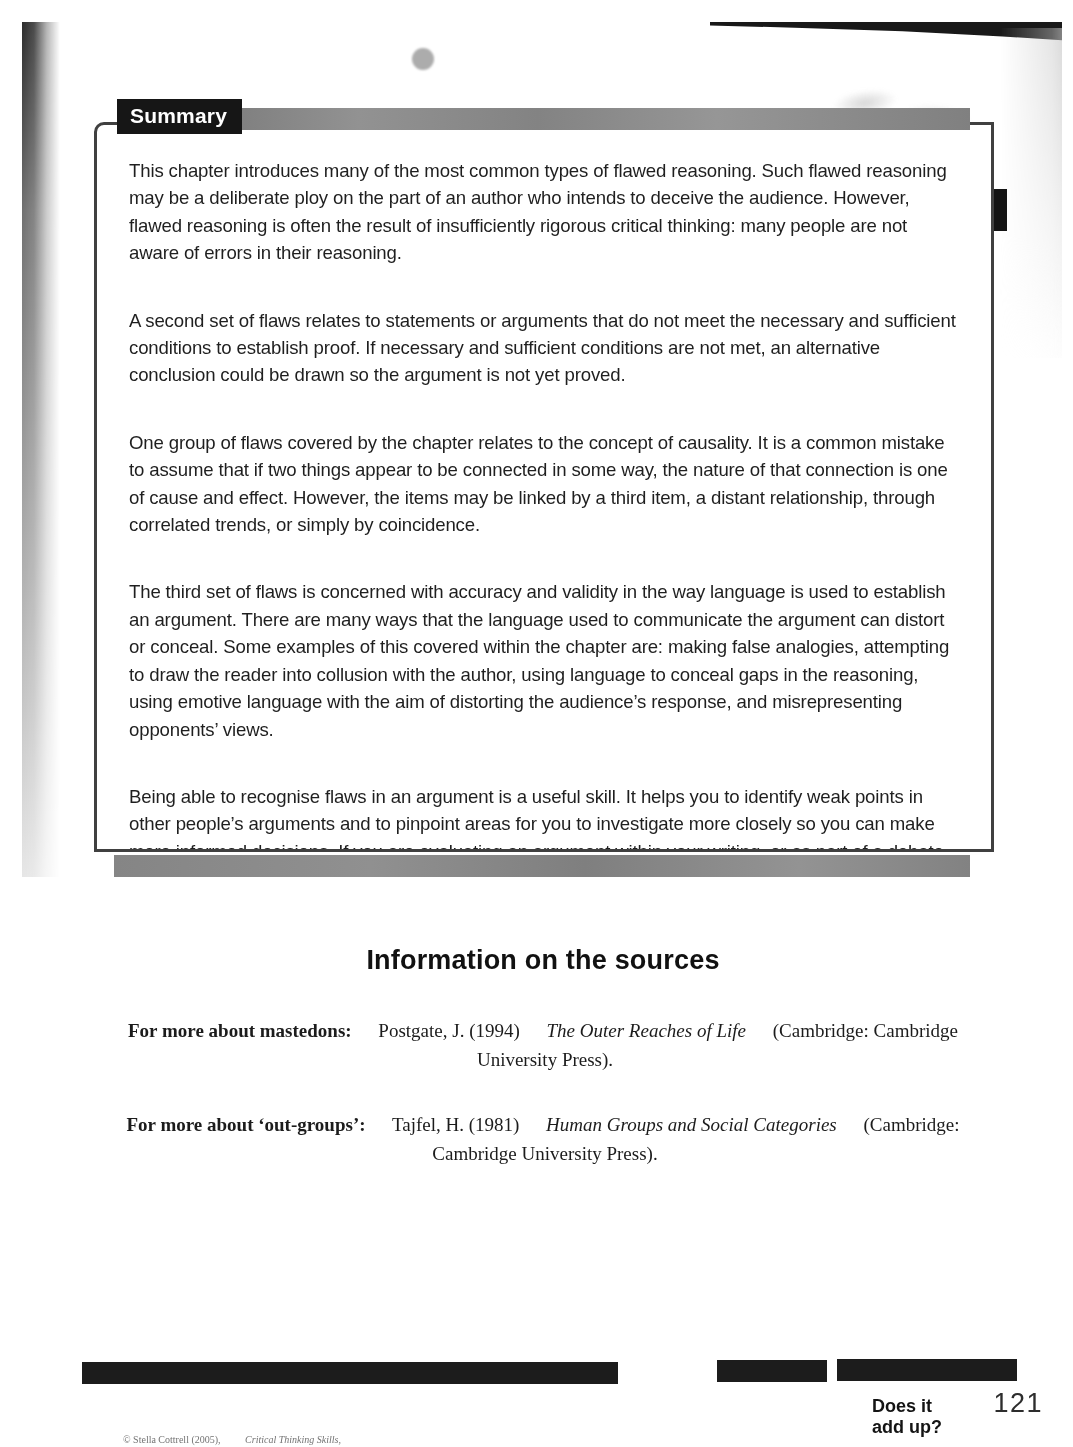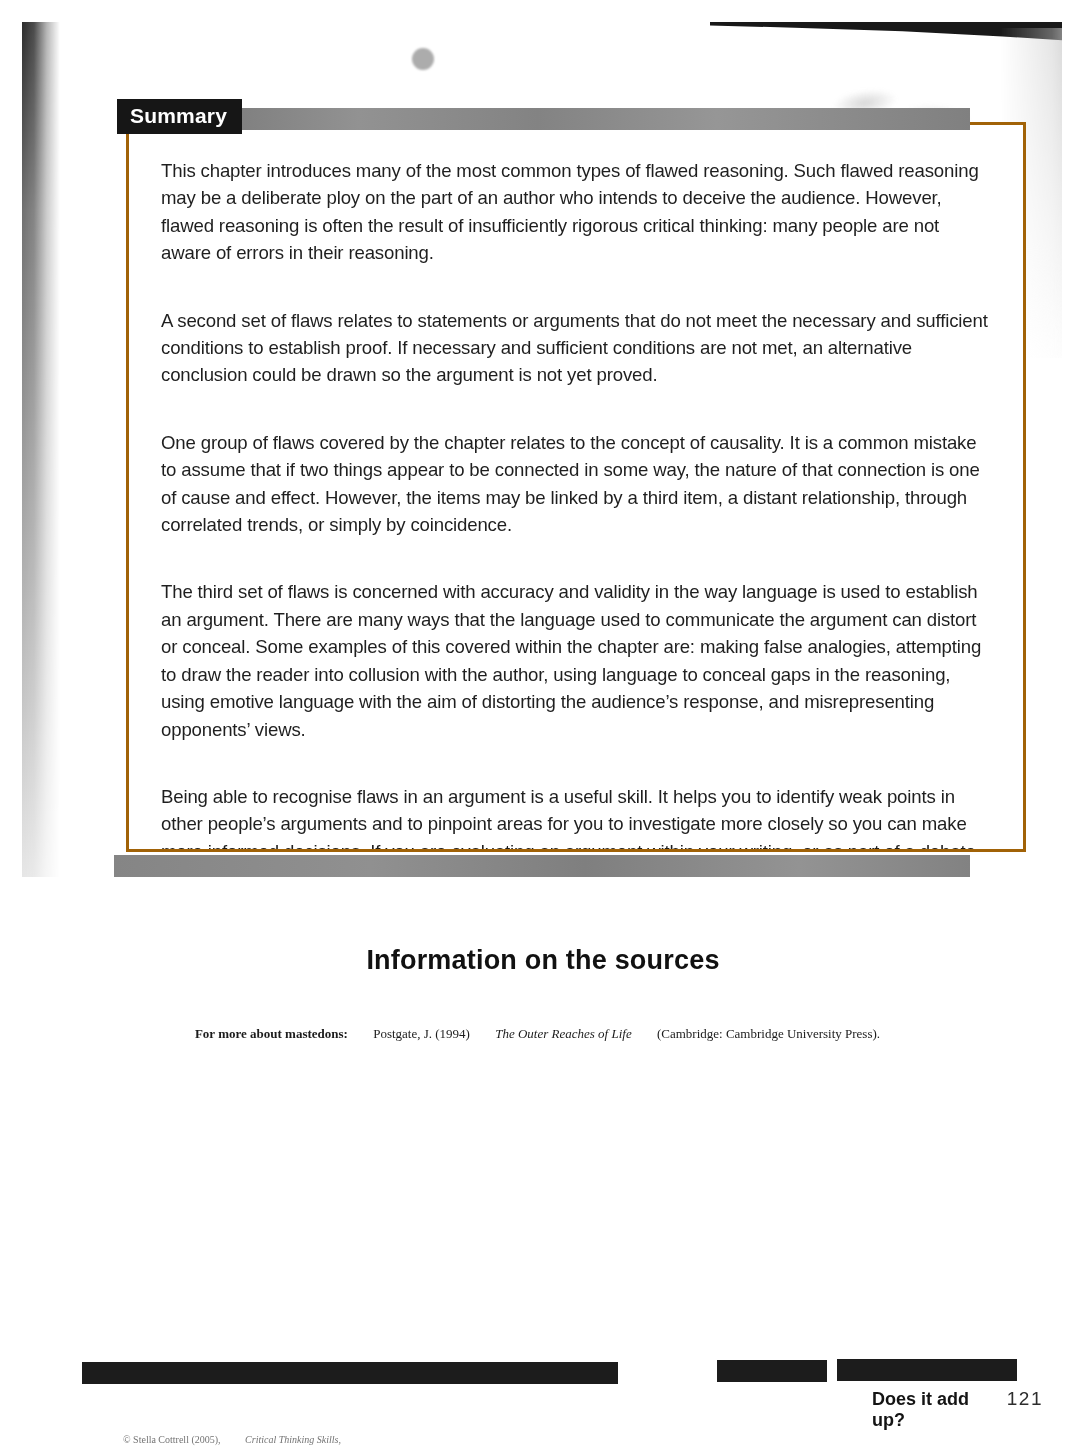--- a/index.html
+++ b/index.html
@@ -38,25 +38,24 @@
   .smudge-2 { left: 878px; top: 82px; width: 72px; height: 30px;
     background: radial-gradient(ellipse, rgba(120,120,120,.24), transparent 70%); transform: rotate(6deg); }
   .smudge-3 { left: 690px; top: 140px; width: 120px; height: 48px;
     background: radial-gradient(ellipse, rgba(130,130,130,.14), transparent 70%); }
   .smudge-4 { left: 390px; top: 26px; width: 8px; height: 6px;
     background: rgba(90,90,90,.5); filter: blur(1px); }
 
   
   .summary-box {
     position: absolute; left: 72px; top: 100px; width: 900px; height: 730px;
-    border: 3px solid #a16207;
+    border: 3px solid #404040;
     border-top-left-radius: 10px;
     background: #ffffff;
     z-index: 1;
-    margin-left: 32px;
   }
   .summary-topbar {
     position: absolute; left: 203px; top: 86px; width: 745px; height: 16px;
     background: linear-gradient(90deg, #7e7e7e, #929292 18%, #838383 42%, #969696 66%, #808080 100%);
     z-index: 2;
   }
   .summary-label {
     position: absolute; left: 95px; top: 77px; z-index: 3;
     background: #161616; color: #ffffff;
     font-size: 21px; font-weight: 700;
@@ -84,21 +83,21 @@
   
   .lower { position: absolute; left: 70px; top: 901px; width: 902px; text-align: center; }
   .sources-heading {
     font-family: "Liberation Sans", sans-serif;
     font-size: 27px; font-weight: 700; color: #111111;
     letter-spacing: 0.2px;
     margin-bottom: 18px;
   }
   .reference {
     font-family: "Liberation Serif", serif;
-    font-size: 13px; line-height: 36px; color: #1c1c1c;
+    font-size: 19px; line-height: 29px; color: #1c1c1c;
     padding-left: 26px; text-indent: -26px;
     margin-bottom: 14px;
     max-width: 880px;
   }
   .reference .ref-lead { font-weight: 700; }
   .reference .ref-title { font-style: italic; }
 
   
   .footer-rule { position: absolute; height: 2px; background: #1c1c1c; }
   .rule-left   { left: 60px;  top: 1340px; width: 536px; }
@@ -113,21 +112,21 @@
   .footer-right {
     position: absolute; left: 828px; top: 1344px; width: 215px;
     display: flex; align-items: baseline; justify-content: flex-end; gap: 8px;
   }
   .chapter-title {
     font-family: "Liberation Sans", sans-serif;
     font-size: 18px; font-weight: 700; color: #141414;
   }
   .page-number {
     font-family: "Liberation Sans", sans-serif;
-    font-size: 19px; font-weight: 400; color: #2d2d2d; letter-spacing: 1.5px;
+    font-size: 27px; font-weight: 400; color: #2d2d2d; letter-spacing: 1.5px;
   }
 </style>
 </head>
 <body>
 
 <div class="page">
 
   <div class="scan-left-strip"></div>
   <div class="scan-top-band"></div>
   <div class="scan-right-shade"></div>
@@ -149,20 +148,21 @@
       <p>Being able to recognise flaws in an argument is a useful skill. It helps you to identify weak points in other people’s arguments and to pinpoint areas for you to investigate more closely so you can make more informed decisions. If you are evaluating an argument within your writing, or as part of a debate, knowing the flaws in the opponent’s arguments helps you to formulate better counter arguments. If you are able to recognise such flaws in your own arguments, you are in a better position to put forward more convincing arguments in their place.</p>
     </div>
   </div>
   <div class="border-blotch"></div>
 
   <div class="lower">
     <h2 class="sources-heading">Information on the sources</h2>
 
     <p class="reference"><span class="ref-lead">For more about mastedons:</span><span> Postgate, J. (1994) </span><span class="ref-title">The Outer Reaches of Life</span><span> (Cambridge: Cambridge University Press).</span></p>
 
+    <p class="reference"><span class="ref-lead">For more about ‘out-groups’:</span><span> Tajfel, H. (1981) </span><span class="ref-title">Human Groups and Social Categories</span><span> (Cambridge: Cambridge University Press).</span></p>
   </div>
 
   <div class="footer-rule rule-left"></div>
   <div class="footer-rule rule-right-a"></div>
   <div class="footer-rule rule-right-b"></div>
 
   <div class="footer-left">
     <div><span>© Stella Cottrell (2005), </span><span class="book-title">Critical Thinking Skills,</span></div>
     <div>Palgrave Macmillan Ltd</div>
   </div>

